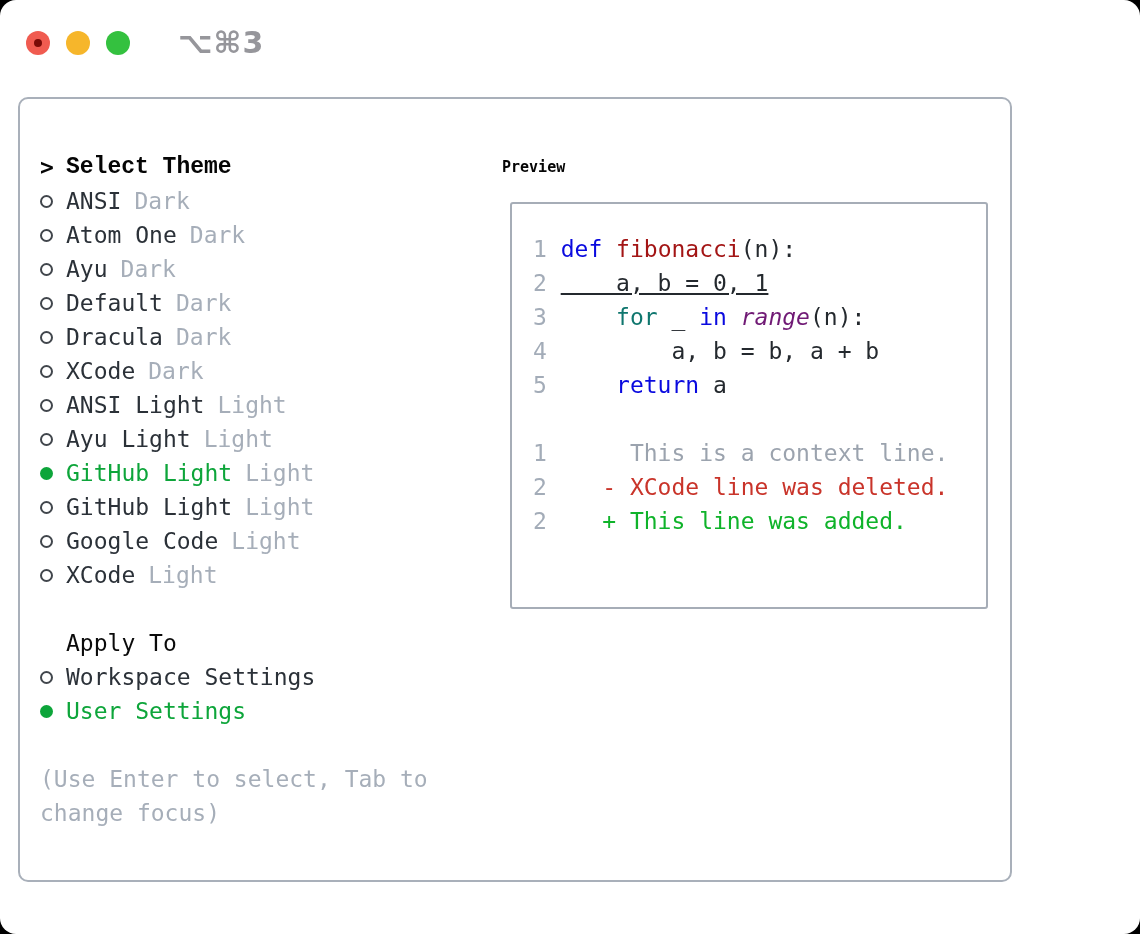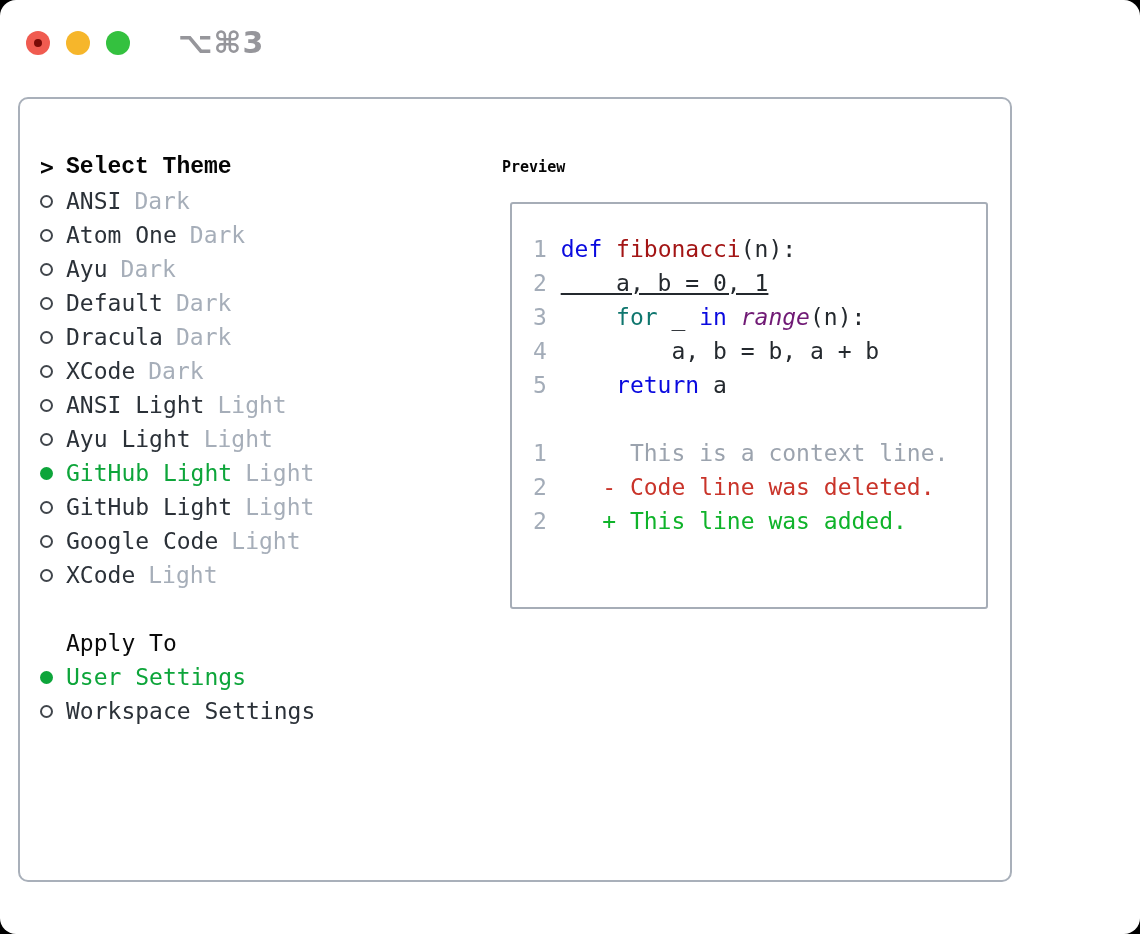--- a/index.html
+++ b/index.html
@@ -157,48 +157,49 @@
         </div>
 
       <div class="spacer"></div>
 
       <div class="row">
         <span class="cell"></span>
         <span class="hdr2">Apply To</span>
       </div>
 
       <div id="apply-list">
+          <div class="row">
+            <span class="cell">
+              <span class="bullet"></span>
+            </span>
+            <span class="name">Workspace Settings</span>
+          </div>
           <div class="row sel">
             <span class="cell">
               <span class="bullet fill"></span>
             </span>
             <span class="name">User Settings</span>
           </div>
-          <div class="row">
-            <span class="cell">
-              <span class="bullet"></span>
-            </span>
-            <span class="name">Workspace Settings</span>
-          </div>
         </div>
 
       <div class="spacer"></div>
 
+      <div class="hint">(Use Enter to select, Tab to change focus)</div>
     </div>
 
     <div class="preview-title">Preview</div>
 
     <div class="preview-box">
       <div id="preview-lines">
           <div class="pline"><span class="ln">1</span><span style="color: rgb(10, 10, 223);">def</span><span style="color: rgb(36, 41, 46);"> </span><span style="color: rgb(163, 21, 21);">fibonacci</span><span style="color: rgb(36, 41, 46);">(n):</span></div>
           <div class="pline"><span class="ln">2</span><span style="color: rgb(36, 41, 46); text-decoration: underline;">    a, b = 0, 1</span></div>
           <div class="pline"><span class="ln">3</span><span style="color: rgb(36, 41, 46);">    </span><span style="color: #0f766e;">for</span><span style="color: rgb(36, 41, 46);"> _ </span><span style="color: rgb(10, 10, 223);">in</span><span style="color: rgb(36, 41, 46);"> </span><span style="color: #701a75; font-style: italic;">range</span><span style="color: rgb(36, 41, 46);">(n):</span></div>
           <div class="pline"><span class="ln">4</span><span style="color: rgb(36, 41, 46);">        a, b = b, a + b</span></div>
           <div class="pline"><span class="ln">5</span><span style="color: rgb(36, 41, 46);">    </span><span style="color: rgb(10, 10, 223);">return</span><span style="color: rgb(36, 41, 46);"> a</span></div>
           <div class="pline"><span class="ln"></span></div>
           <div class="pline"><span class="ln">1</span><span style="color: rgb(155, 163, 174);">     This is a context line.</span></div>
-          <div class="pline"><span class="ln">2</span><span style="color: rgb(201, 52, 42);">   - Code line was deleted.</span></div>
+          <div class="pline"><span class="ln">2</span><span style="color: rgb(201, 52, 42);">   - XCode line was deleted.</span></div>
           <div class="pline"><span class="ln">2</span><span style="color: rgb(15, 179, 42);">   + This line was added.</span></div>
         </div>
     </div>
 
   </div>
 </div>
 
 </body></html>

